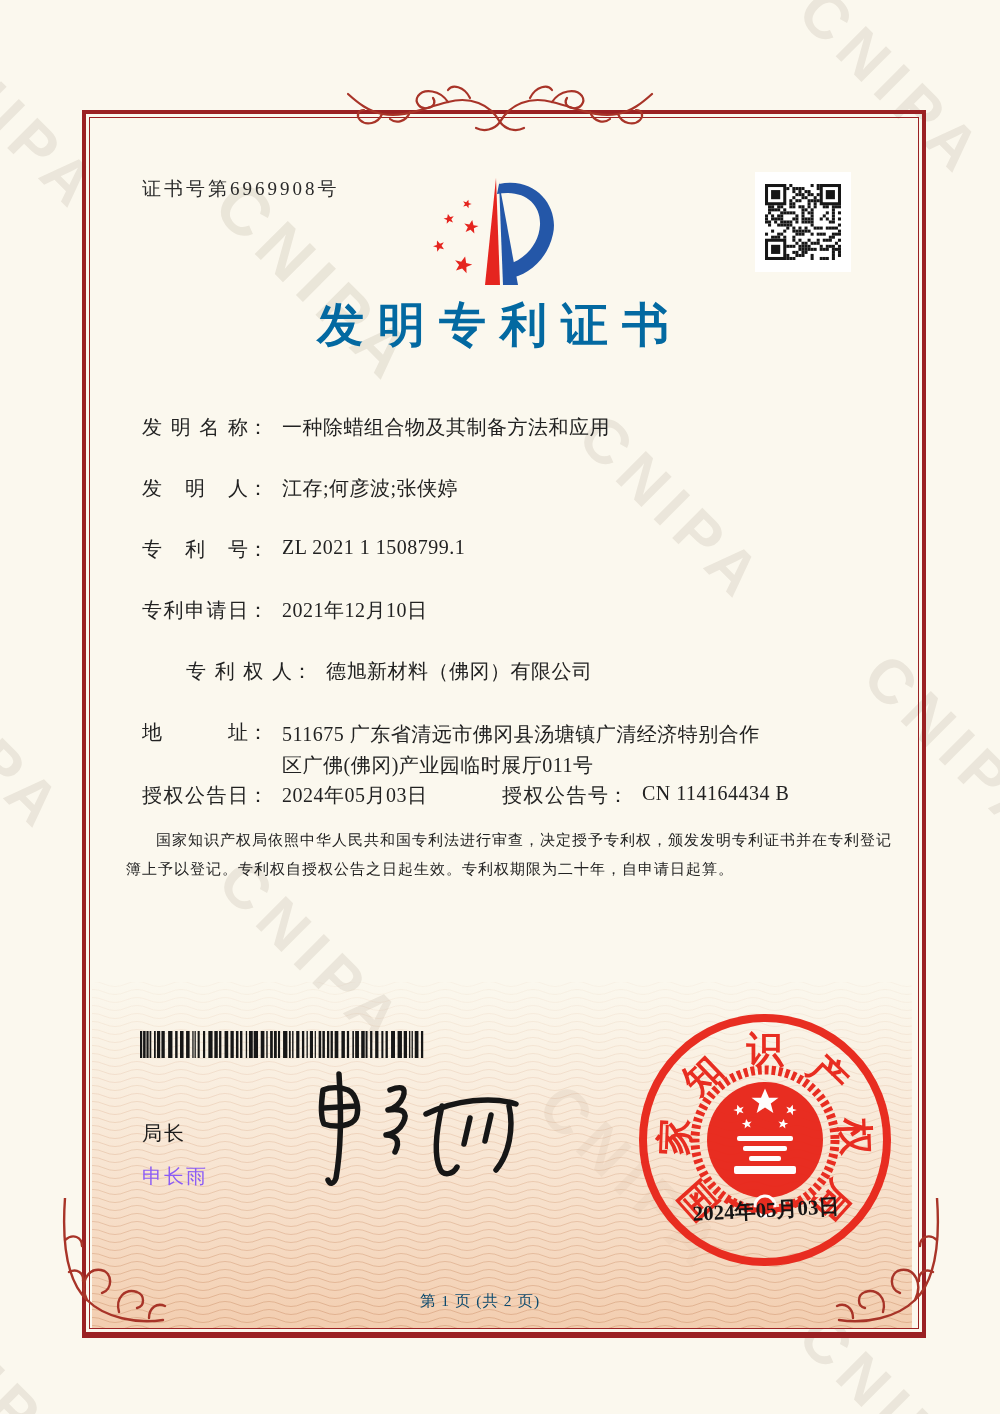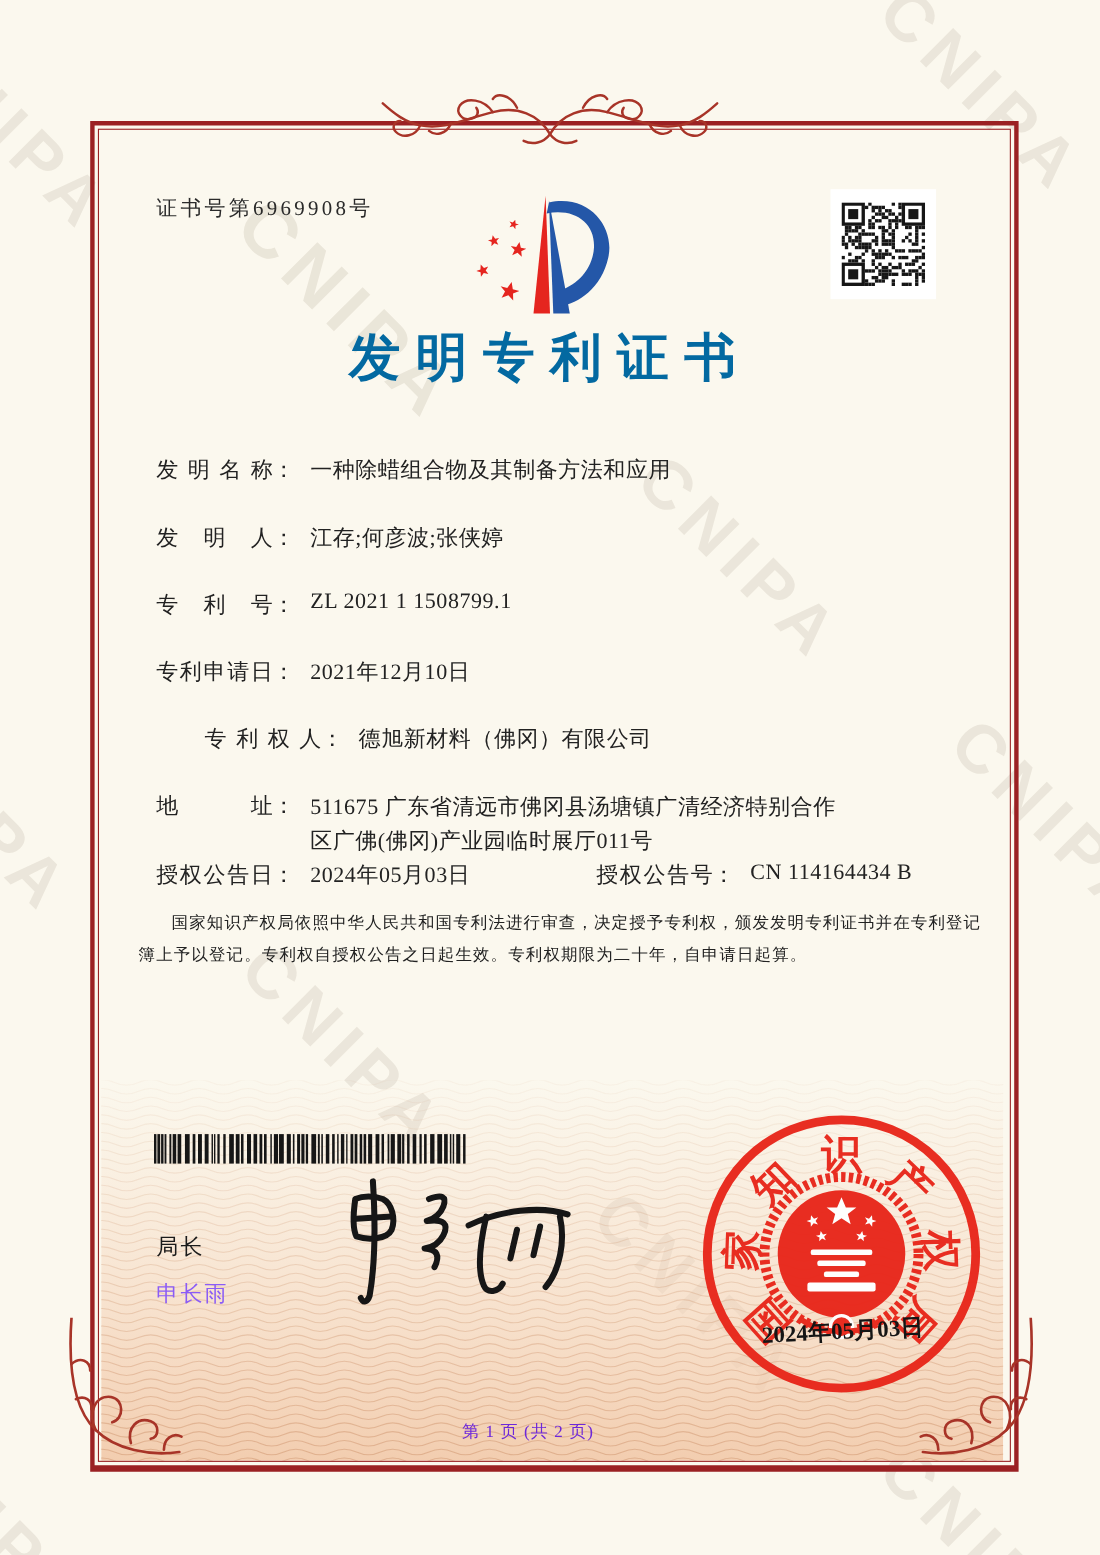--- a/index.html
+++ b/index.html
@@ -32,33 +32,33 @@
     position:absolute;left:0;top:294px;width:1000px;text-align:center;
     font-size:47px;font-weight:bold;letter-spacing:14px;color:#0369a1;
   }
   
   .fields{position:absolute;left:142px;top:414px;width:745px;font-size:20px;color:#222;}
   .frow{position:absolute;left:0;white-space:nowrap;}
   .flabel{display:inline-block;width:106px;text-align:justify;text-align-last:justify;vertical-align:top;}
   .fcolon{display:inline-block;vertical-align:top;}
   .fvalue{display:inline-block;padding-left:14px;vertical-align:top;letter-spacing:0.5px;}
   .addr .fvalue{white-space:normal;width:560px;line-height:31px;}
-  .grant2{position:absolute;left:360px;top:0;white-space:nowrap;margin-left:40px;}
+  .grant2{position:absolute;left:360px;top:0;white-space:nowrap;}
   
   .bodytext{position:absolute;left:126px;top:826px;width:766px;font-size:15px;line-height:1.95;color:#222;text-align:justify;}
   .bodytext p{margin:0 0 12px 0;text-indent:2em;letter-spacing:1px;}
   
   #barcode{position:absolute;left:140px;top:1031px;}
   .juzhang{position:absolute;left:142px;top:1120px;font-size:20px;letter-spacing:2px;color:#1b1b1b;}
   .juname{position:absolute;left:142px;top:1163px;font-size:20px;letter-spacing:2px;color:#8b5cf6;}
   .seal-date{
     position:absolute;left:681px;top:1196px;width:170px;text-align:center;
     font-size:21px;font-weight:bold;color:#151515;transform:rotate(-3deg);letter-spacing:0;
   }
-  .footer-page{position:absolute;left:0;top:1291px;width:960px;text-align:center;font-size:15.5px;color:#6d28d9;letter-spacing:1px;}
+  .footer-page{position:absolute;left:0;top:1291px;width:960px;text-align:center;font-size:15.5px;color:#0c4a6e;letter-spacing:1px;}
   .note-box{
     position:absolute;left:377px;top:1398px;width:207px;height:41px;background:#fffdf9;
     display:flex;align-items:center;justify-content:center;
     font-size:17px;letter-spacing:2px;color:#1b1b1b;box-shadow:0 0 3px rgba(255,255,255,0.9);margin-top:24px;
   }
 </style>
 </head>
 <body>
 
 <div class="wm" style="left:-50px;top:10px;">CNIPA</div>

